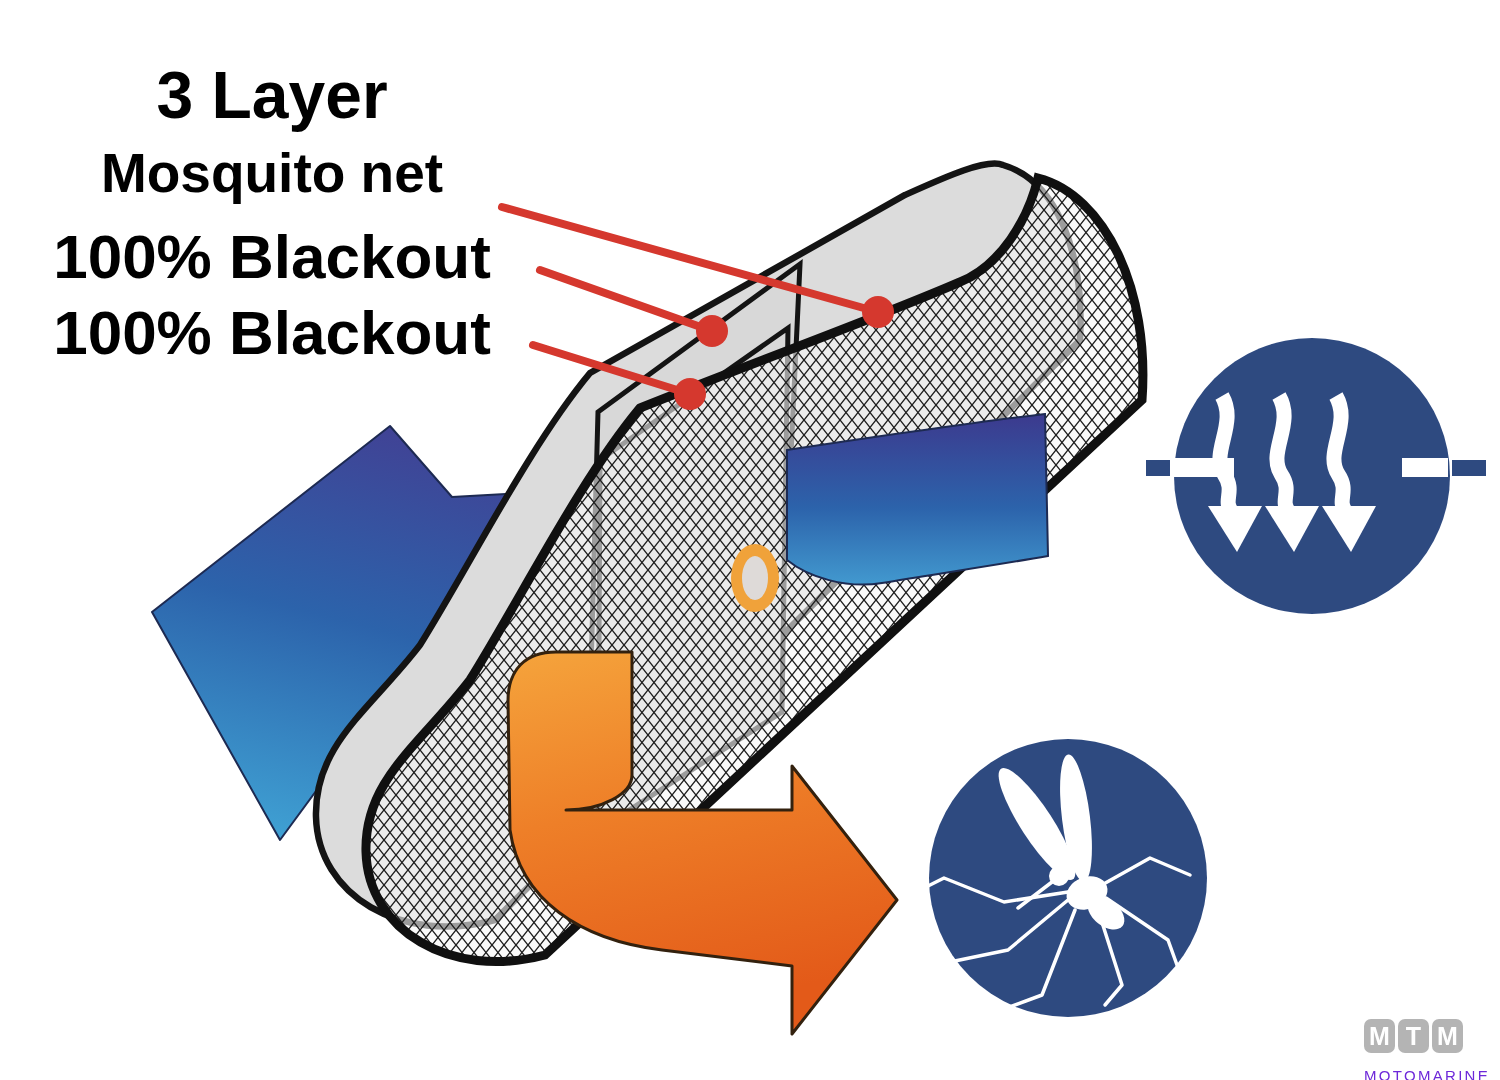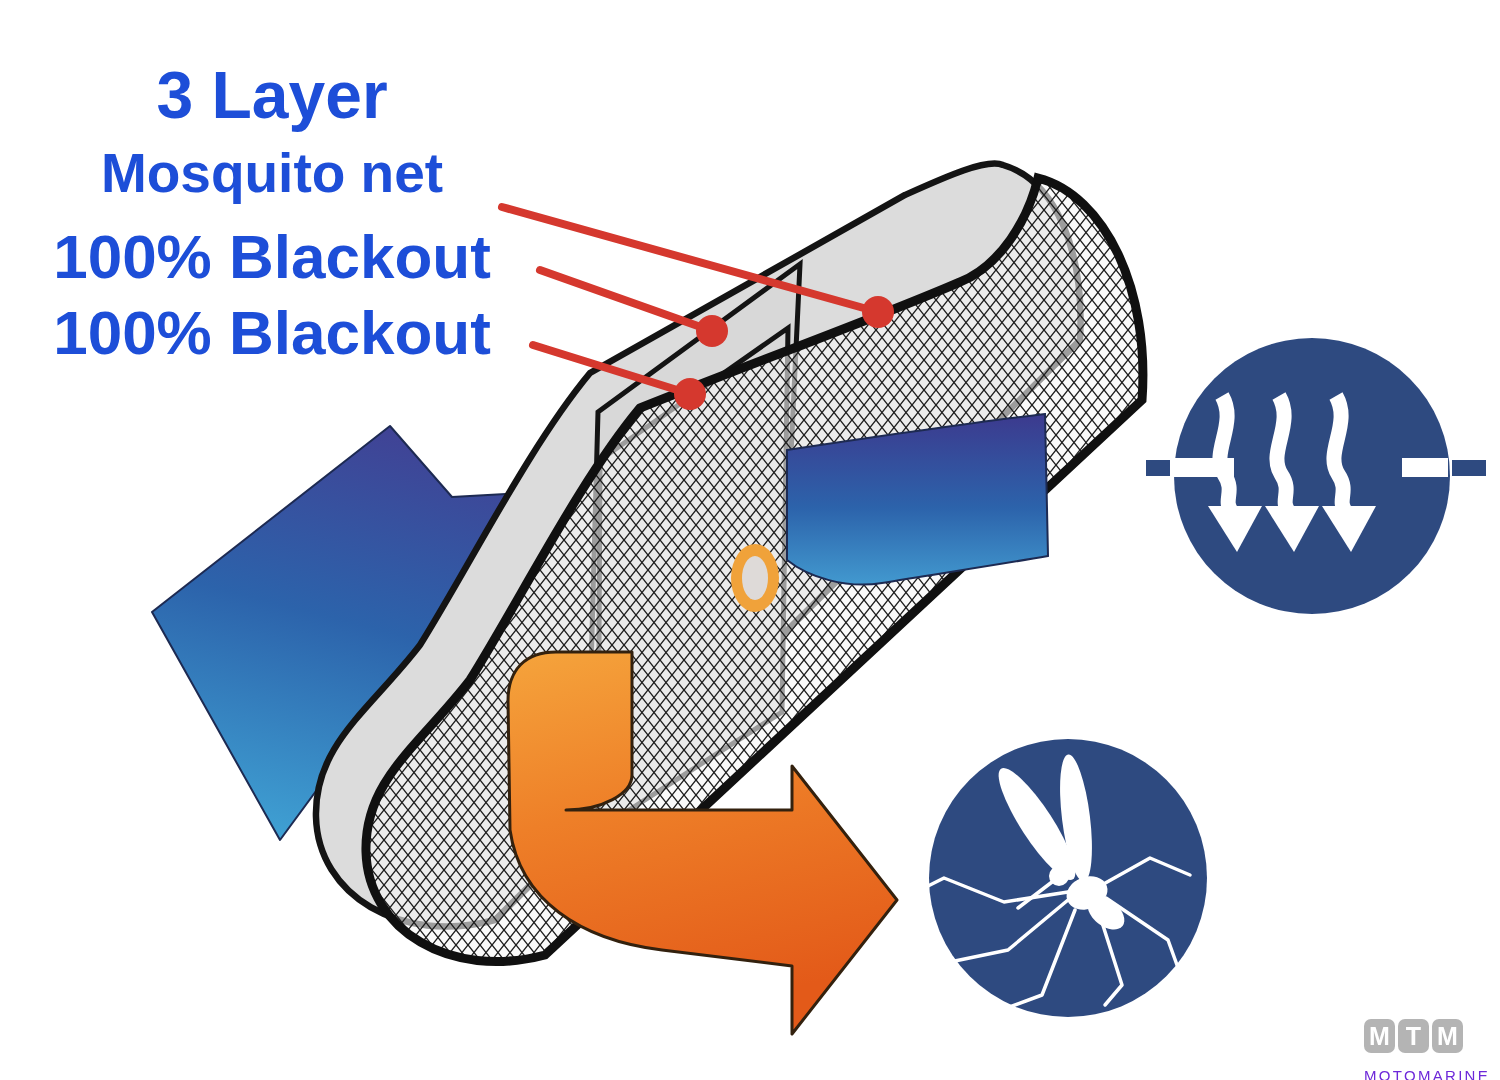--- a/index.html
+++ b/index.html
@@ -5,21 +5,21 @@
   html,body{margin:0;padding:0;}
   body{
     width:1500px;height:1080px;position:relative;overflow:hidden;
     background:#ffffff;
     font-family:"Liberation Sans","DejaVu Sans",sans-serif;
   }
   .stage{position:absolute;inset:0;}
   svg{position:absolute;left:0;top:0;}
   .titles{
     position:absolute;left:10px;top:62px;width:524px;
-    text-align:center;color:#1d4ed8;font-weight:bold;line-height:1;
+    text-align:center;color:#000000;font-weight:bold;line-height:1;
     user-select:none;
   }
   .titles .t1{font-size:66px;height:84px;}
   .titles .t2{font-size:55px;height:80px;}
   .titles .t3{font-size:62px;height:76px;}
   .titles .t4{font-size:62px;height:76px;}
   .logo{position:absolute;left:1364px;top:1019px;width:130px;}
   .logo-tiles{display:flex;gap:3px;}
   .logo-tile{
     width:31px;height:34px;border-radius:7px;background:#b4b4b4;

